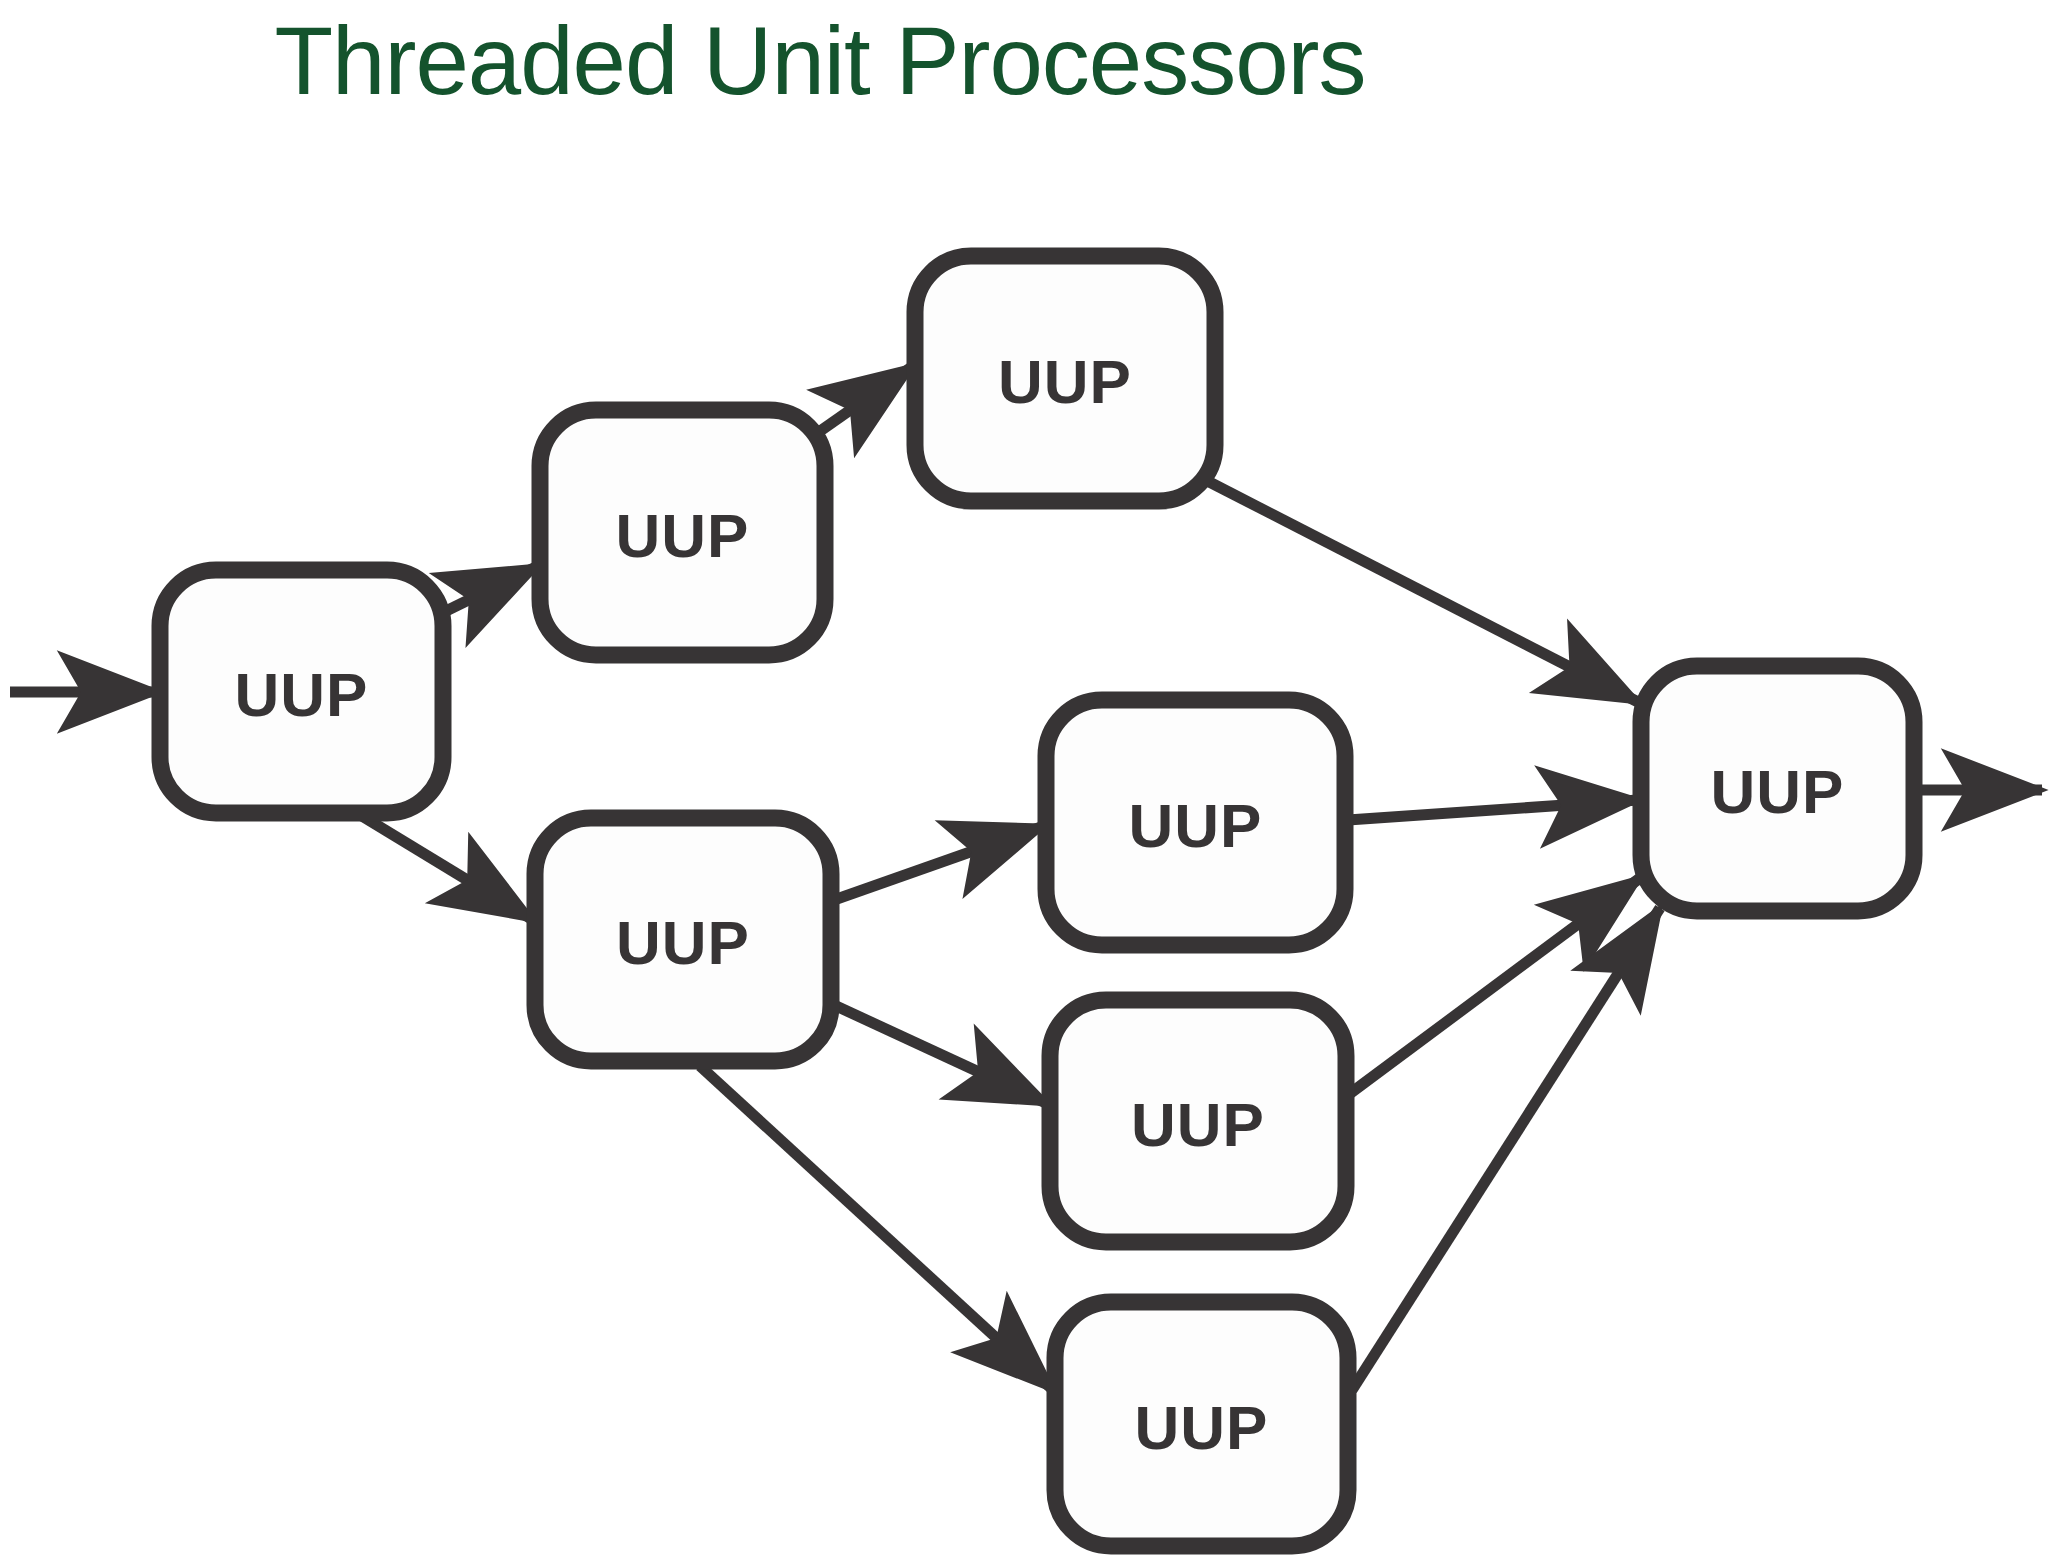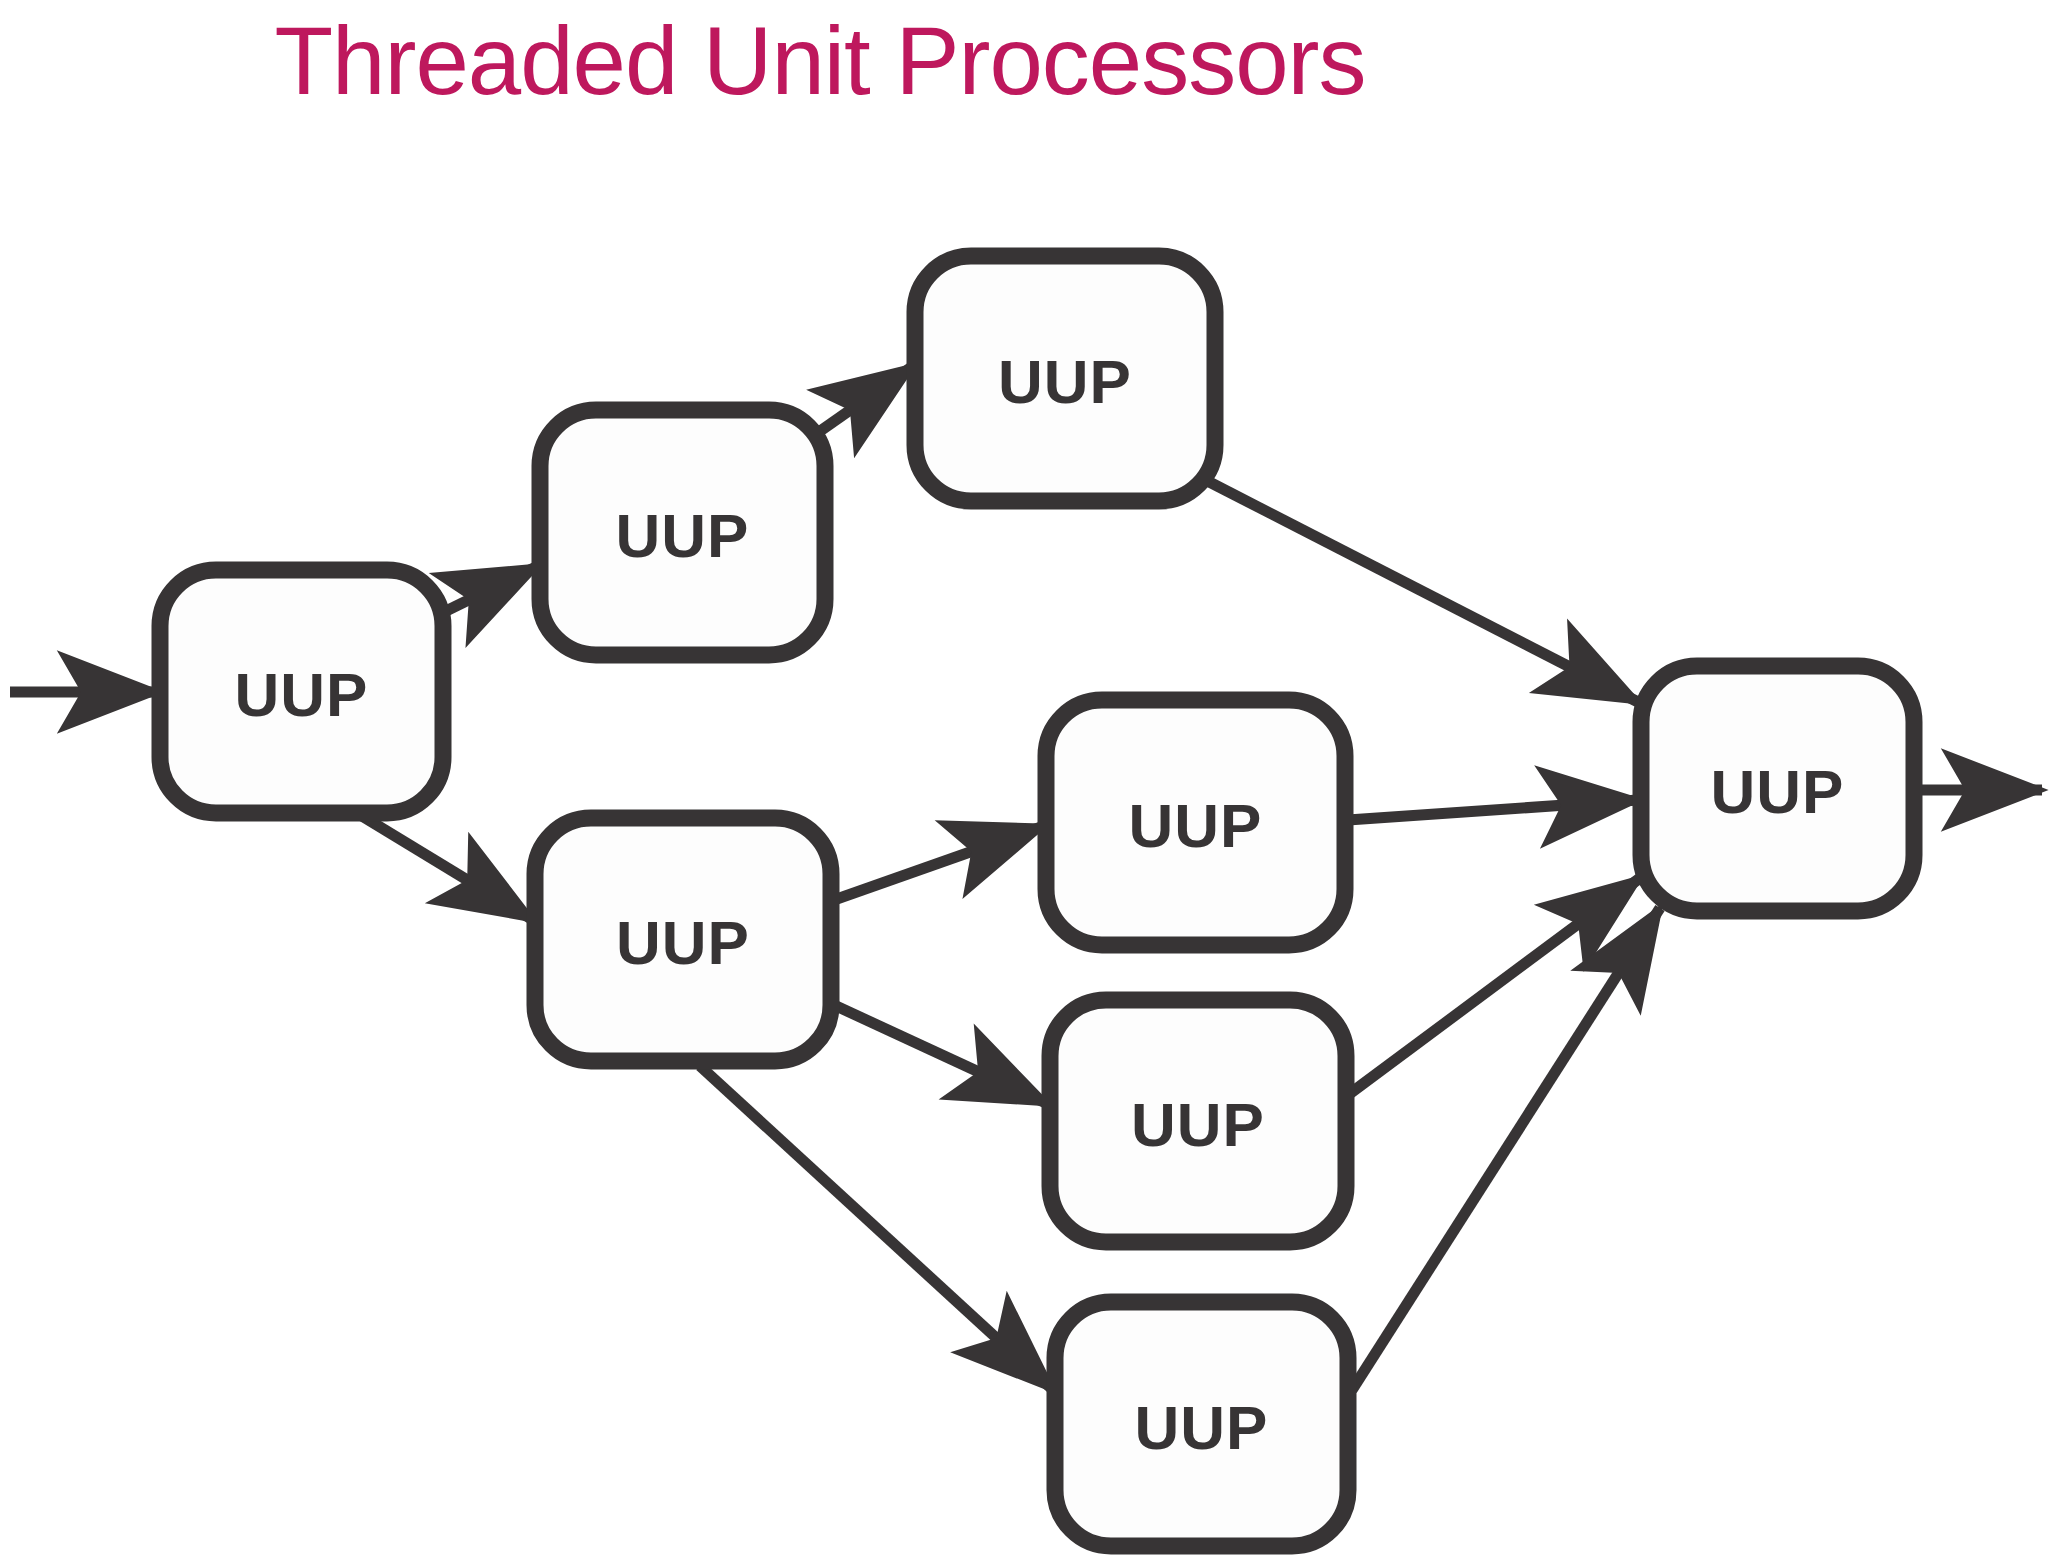--- a/index.html
+++ b/index.html
@@ -17,21 +17,21 @@
   }
   #diagram-title {
     position: absolute;
     left: 0;
     top: 6px;
     width: 1640px;
     text-align: center;
     font-family: "Liberation Sans", sans-serif;
     font-size: 96px;
     font-weight: 400;
-    color: #be185d;
+    color: #14532d;
     letter-spacing: -1px;
     white-space: nowrap;
   }
   #graph-canvas {
     position: absolute;
     left: 0;
     top: 0;
     width: 2049px;
     height: 1566px;
   }

